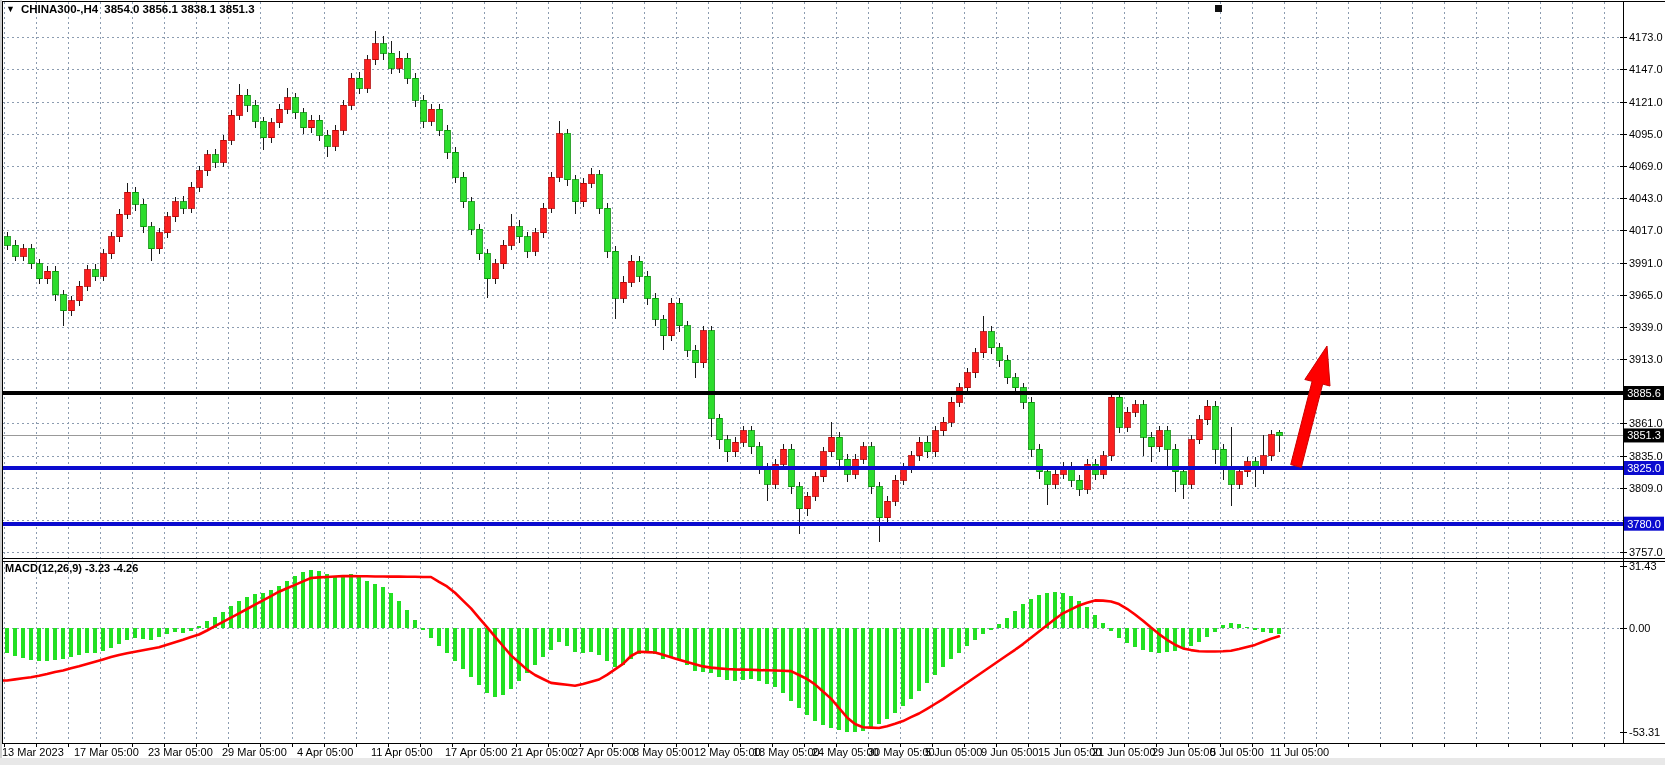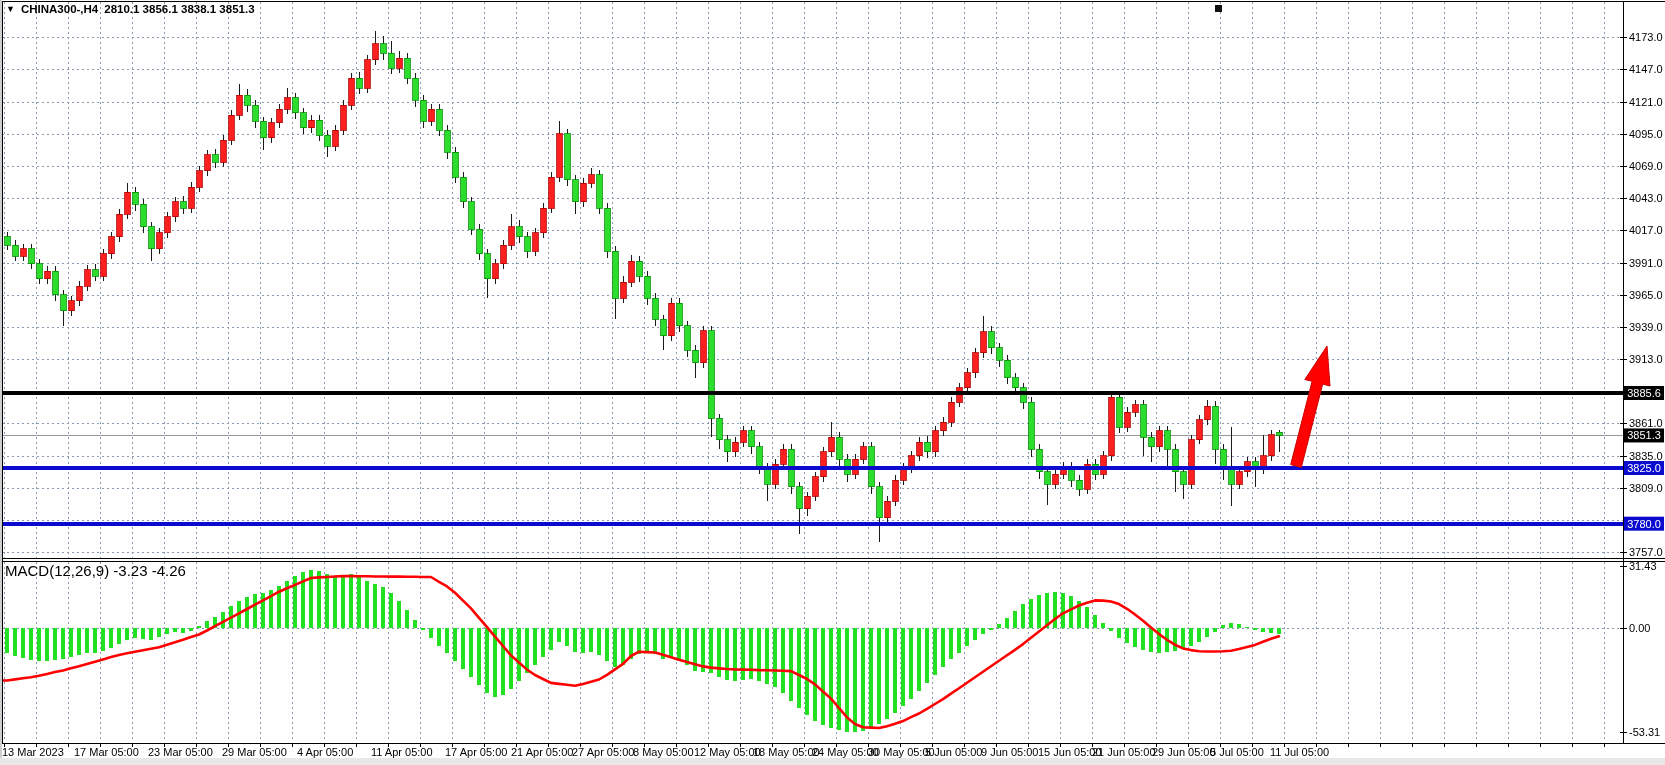--- a/index.html
+++ b/index.html
@@ -3,21 +3,21 @@
 <meta charset="utf-8">
 <style>
   html,body{margin:0;padding:0;background:#f0f0f0;font-family:"Liberation Sans",sans-serif;}
   .screen{position:relative;width:1665px;height:765px;background:#ffffff;overflow:hidden;}
   .edge-left{position:absolute;left:0;top:0;width:2px;height:765px;background:#cfcfcf;}
   .edge-bottom{position:absolute;left:0;top:758px;width:1665px;height:7px;background:#e8e8e8;}
   #chart{position:absolute;left:0;top:0;}
   .title-bar{position:absolute;left:6px;top:2px;height:14px;display:flex;align-items:center;gap:6px;
              font-size:11.5px;font-weight:600;color:#000;white-space:nowrap;z-index:5;}
   .tri{font-size:9px;line-height:10px;cursor:pointer;}
-  .macd-label{position:absolute;left:5px;top:562px;font-size:15px;color:#000;z-index:5;white-space:nowrap;}
+  .macd-label{position:absolute;left:5px;top:562px;font-size:11px;color:#000;z-index:5;white-space:nowrap;font-weight:bold;}
   .win-icon{position:absolute;left:1215px;top:5px;width:7px;height:7px;background:#111;z-index:5;}
   text{font-family:"Liberation Sans",sans-serif;}
 </style>
 </head>
 <body>
 
 <div class="screen">
   <svg id="chart" width="1665" height="765" viewBox="0 0 1665 765">
       <line x1="4.5" y1="2" x2="4.5" y2="558" stroke="#8c9cb0" stroke-width="1" stroke-dasharray="2,3" shape-rendering="crispEdges"></line>
       <line x1="4.5" y1="562" x2="4.5" y2="742" stroke="#8c9cb0" stroke-width="1" stroke-dasharray="2,3" shape-rendering="crispEdges"></line>
@@ -745,21 +745,21 @@
       <text x="1092" y="756" font-size="11" fill="#000000">21 Jun 05:00</text>
       <text x="1152" y="756" font-size="11" fill="#000000">29 Jun 05:00</text>
       <text x="1210" y="756" font-size="11" fill="#000000">5 Jul 05:00</text>
       <text x="1270" y="756" font-size="11" fill="#000000">11 Jul 05:00</text>
       <polygon points="1290.7,464.6 1312.1,381.3 1304.8,379.5 1327,346 1330,386 1322.7,384.1 1301.3,467.4" fill="#fe0000" stroke="#cc0000" stroke-width="1"></polygon>
     </svg>
 
   <div class="title-bar">
     <span class="tri">▼</span>
     <span>CHINA300-,H4</span>
-    <span>2810.1 3856.1 3838.1 3851.3</span>
+    <span>3854.0 3856.1 3838.1 3851.3</span>
   </div>
 
   <div class="macd-label">MACD(12,26,9) -3.23 -4.26</div>
 
   <div class="win-icon"></div>
 
   <div class="edge-left"></div>
   <div class="edge-bottom"></div>
 </div>
 

